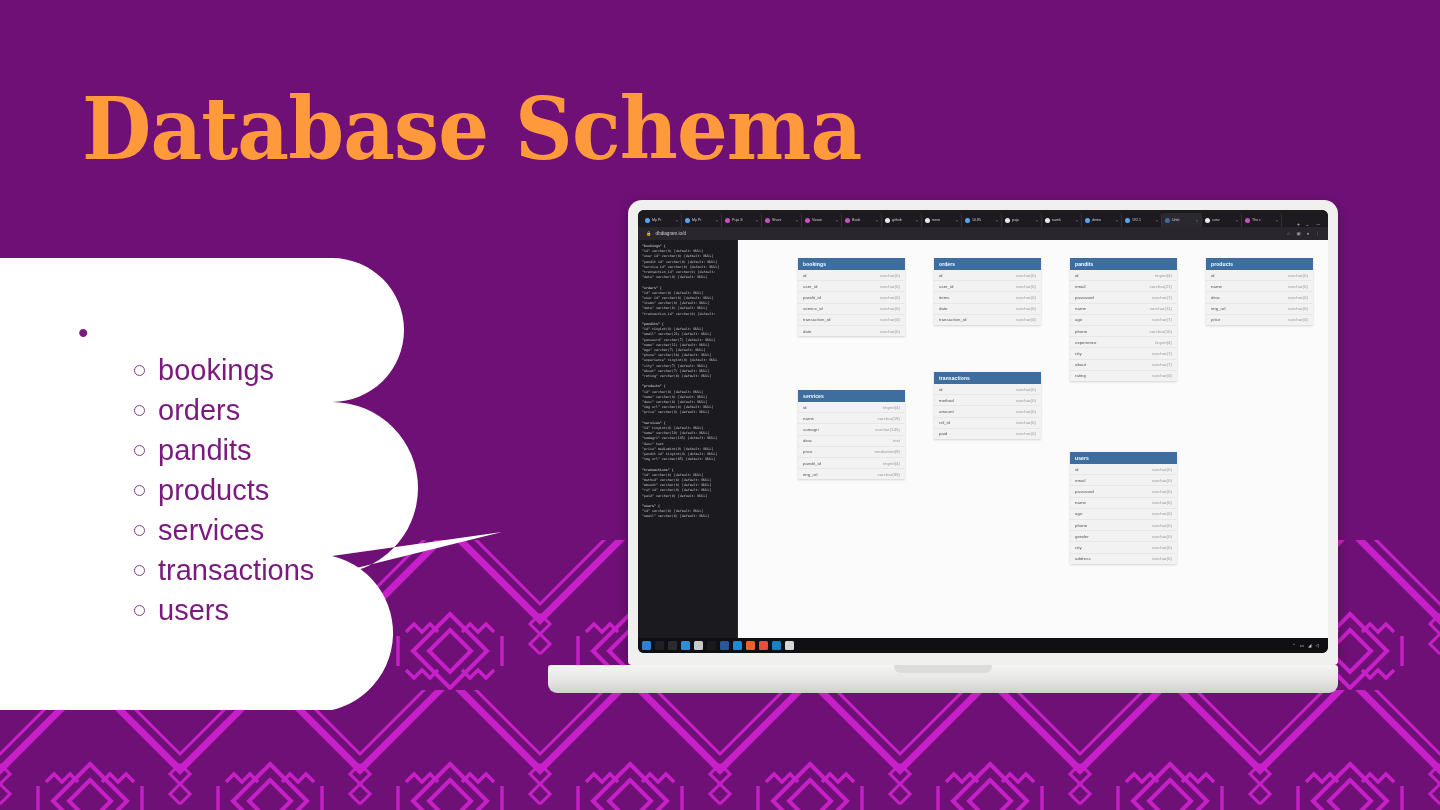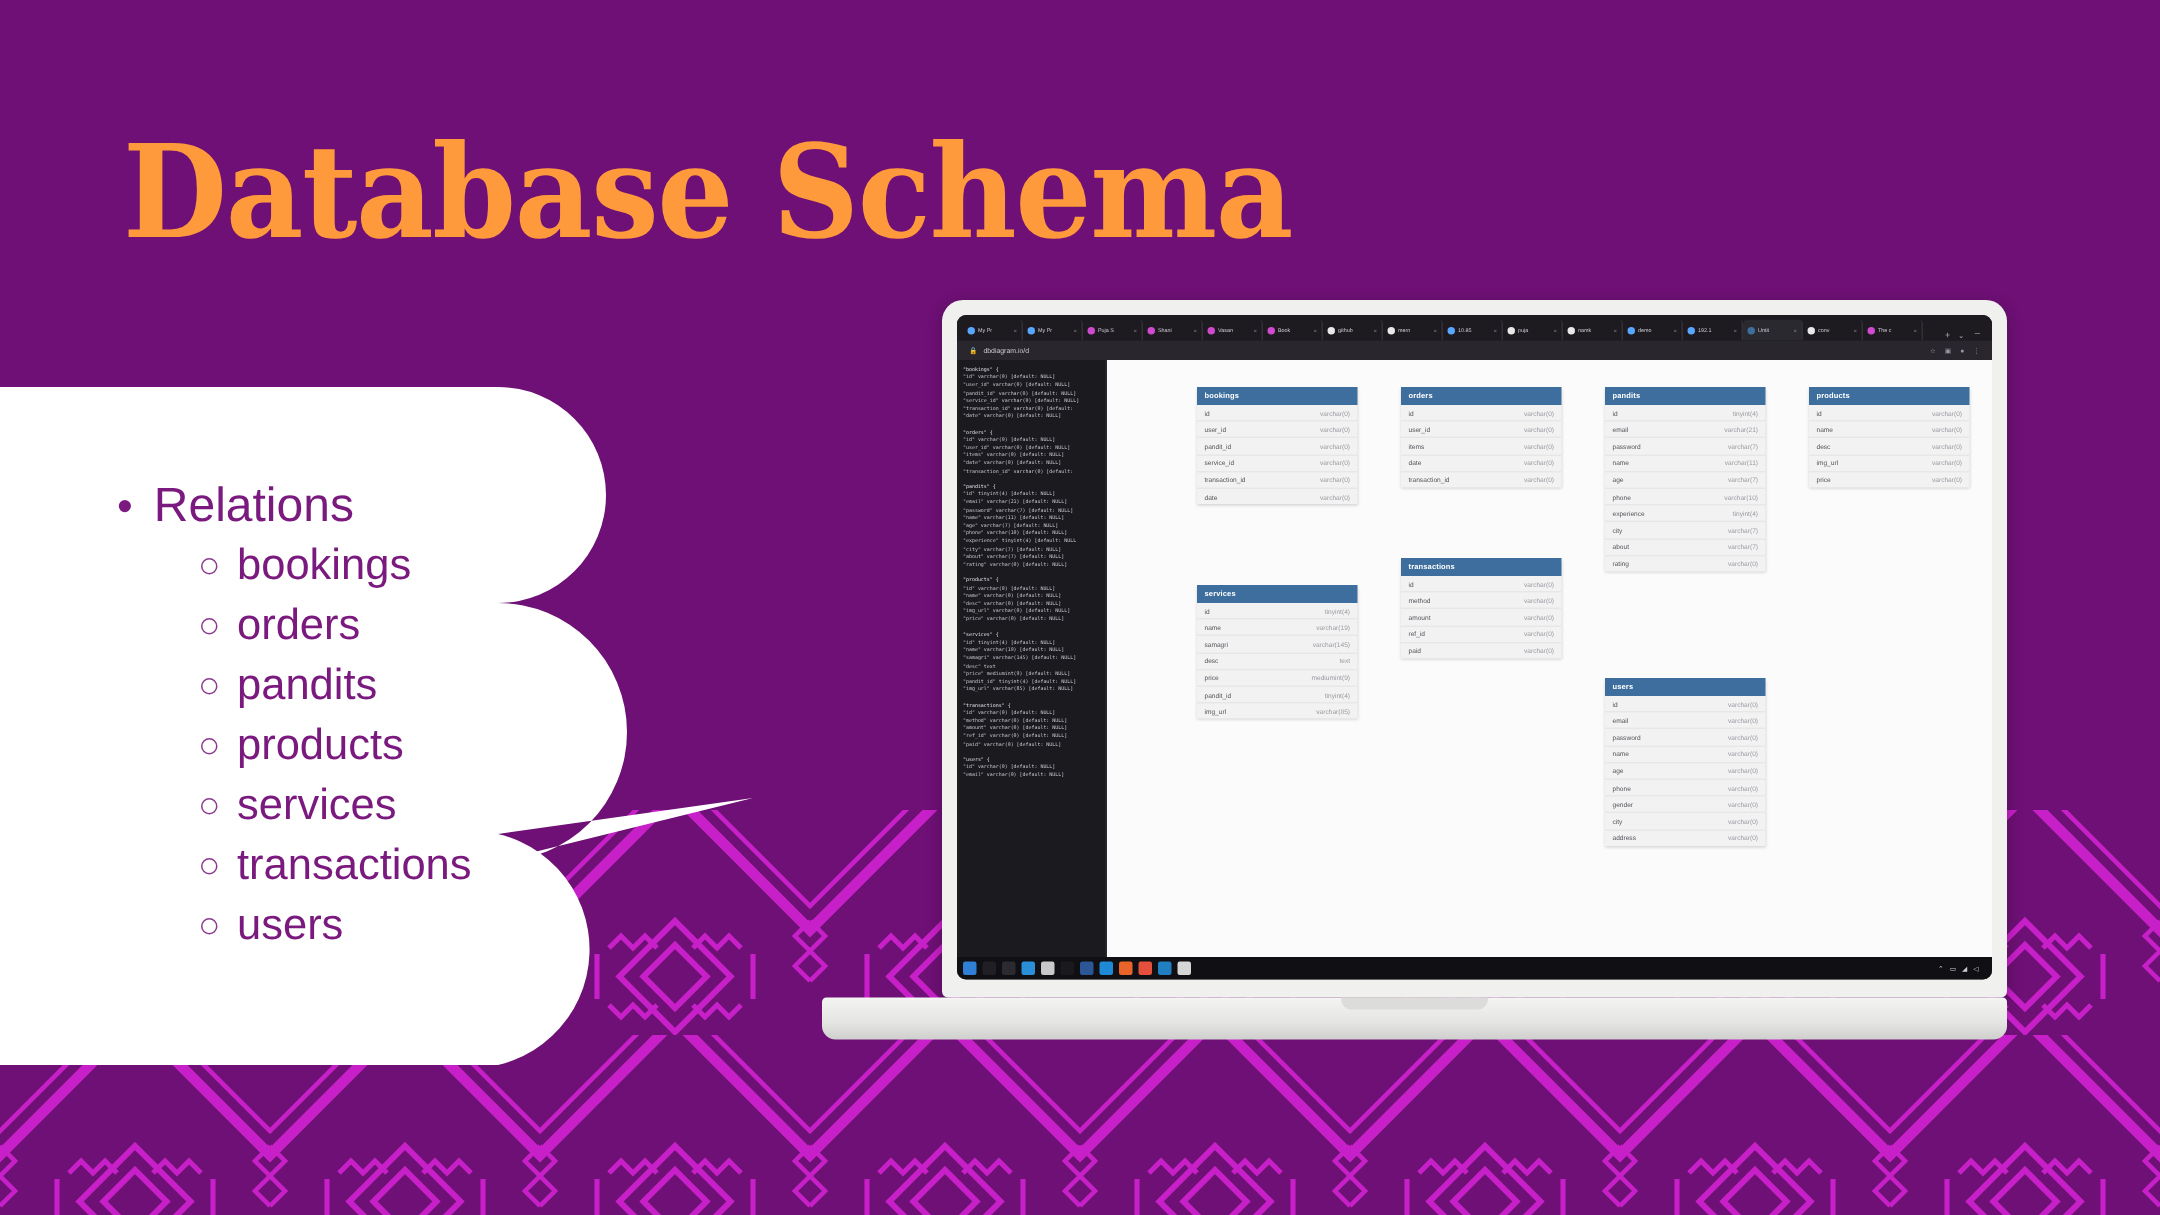--- a/index.html
+++ b/index.html
@@ -191,21 +191,20 @@
              l 170 -42
              l -170 24
              a 78 78 0 0 1 -36 154
              H0 Z" fill="#ffffff"></path>
   </svg>
 </div>
 
 <div id="bullet-block">
   <div class="lvl1">
     <span class="dot">•</span>
-    <span class="txt">Relations</span>
   </div>
   <div id="outline-items">
       <div class="lvl2">
         <span class="ring"></span>
         <span class="txt">bookings</span>
       </div>
       <div class="lvl2">
         <span class="ring"></span>
         <span class="txt">orders</span>
       </div>

